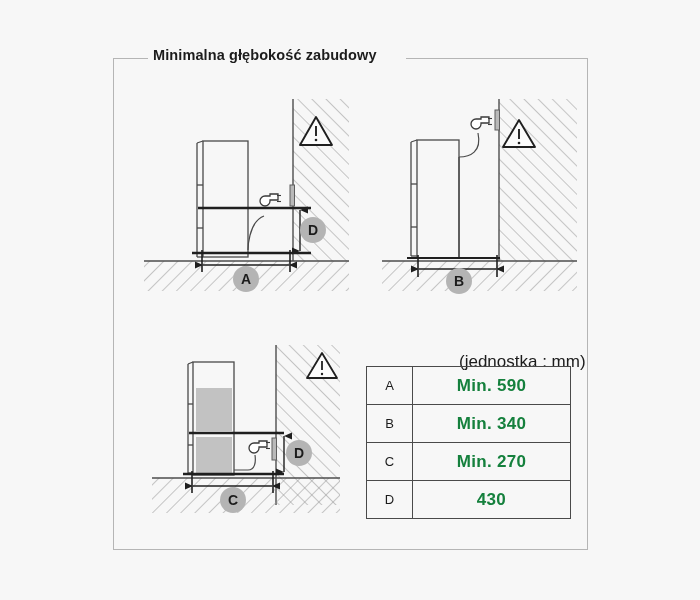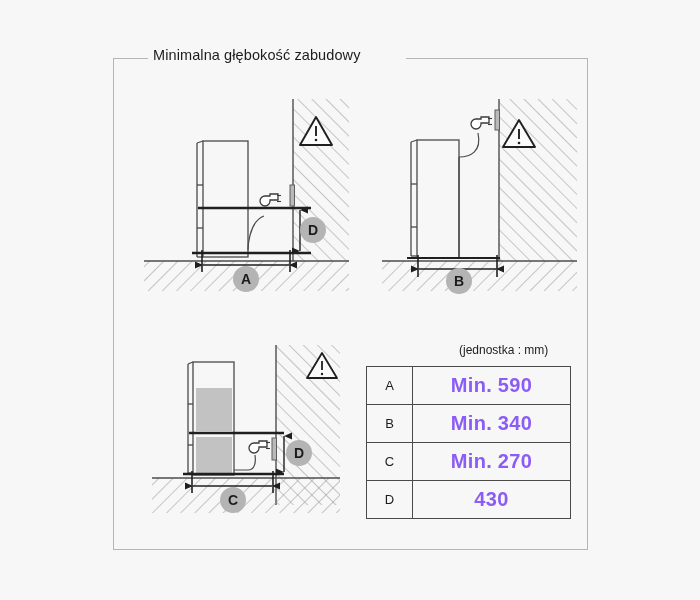--- a/index.html
+++ b/index.html
@@ -25,31 +25,31 @@
   .title-mask{
     position:absolute;
     left:148px;top:50px;
     width:258px;height:18px;
     background:#f7f7f7;
   }
   .panel-title{
     position:absolute;
     left:153px;top:47px;
     font-size:14.5px;
-    font-weight:400;
+    font-weight:700;
     letter-spacing:.1px;
     color:#1c1c1c;
     white-space:nowrap;
   }
   .svgwrap{position:absolute;left:0;top:0;width:700px;height:600px;}
   
   .unit-label{
     position:absolute;
-    left:459px;top:343px;
-    font-size:12px;
+    left:459px;top:352px;
+    font-size:17px;
     color:#1c1c1c;
     white-space:nowrap;
     text-align:right;
   }
   table.dims{
     position:absolute;
     left:366px;top:366px;
     width:205px;
     border-collapse:collapse;
     background:transparent;
@@ -61,23 +61,23 @@
     vertical-align:middle;
     padding:0;
   }
   table.dims td.key{
     width:45px;
     font-size:13px;
     font-weight:400;
     color:#1c1c1c;
   }
   table.dims td.val{
-    font-size:20px;
+    font-size:17px;
     font-weight:700;
-    color:#8b5cf6;
+    color:#15803d;
     letter-spacing:.3px;
   }
 </style>
 </head>
 <body>
 
 <div id="stage">
 
   <svg class="svgwrap" viewBox="0 0 700 600">
     <defs>

